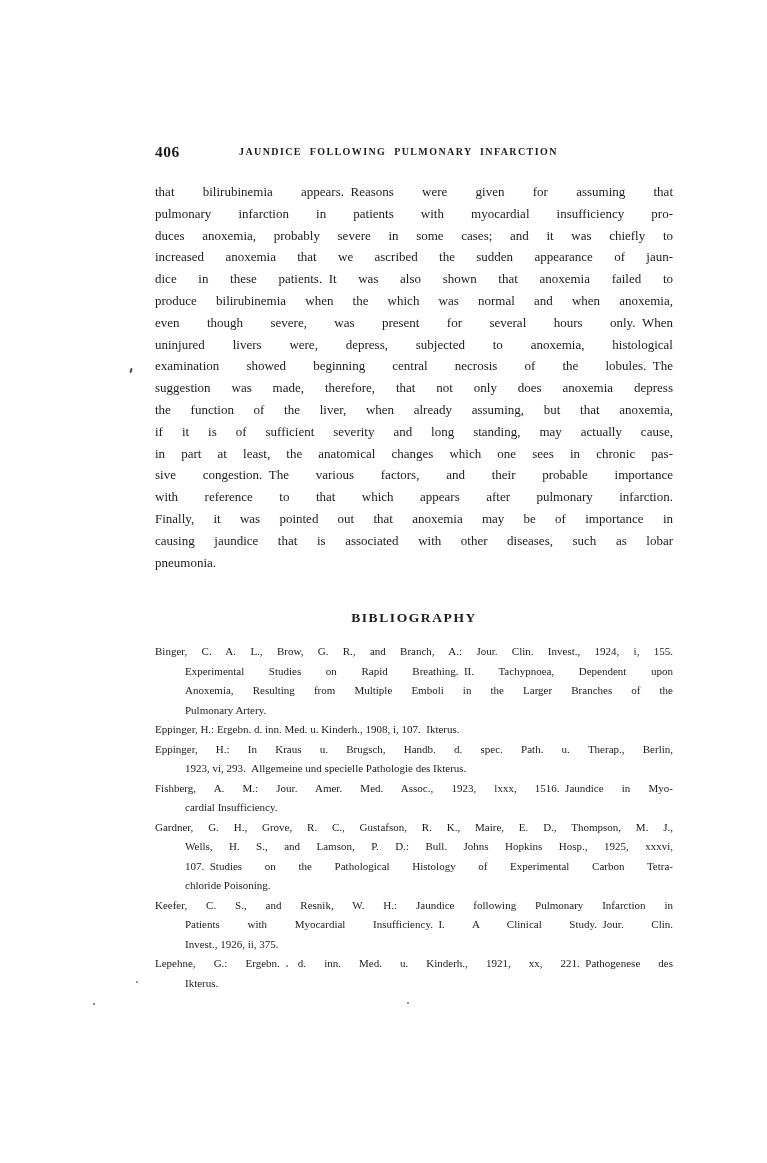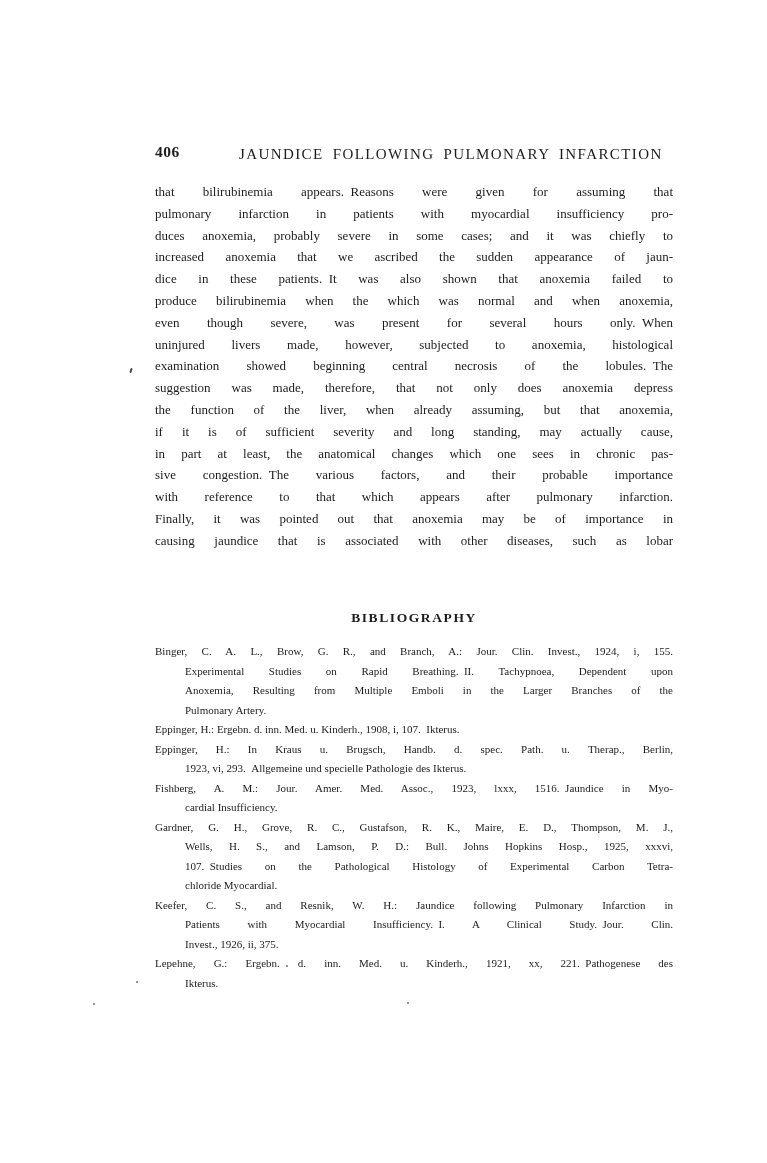--- a/index.html
+++ b/index.html
@@ -15,21 +15,21 @@
   .header {
     position:absolute;
     top:143px; left:155px; width:520px; height:20px;
   }
   .page-number {
     position:absolute; left:0; top:0;
     font-size:15.5px; font-weight:bold; letter-spacing:0.5px;
   }
   .running-title {
     position:absolute; left:84px; top:3px;
-    font-size:15px; font-weight:normal;
+    font-size:10px; font-weight:bold;
     letter-spacing:1.4px; word-spacing:4px;
     white-space:nowrap;
   }
   .body-text {
     position:absolute;
     top:181px; left:155px; width:518px;
     font-size:13px; line-height:21.8px;
   }
   .line {
     text-align:justify;
@@ -79,30 +79,31 @@
   </div>
 
   <div class="body-text">
       <div class="line">that bilirubinemia appears. Reasons were given for assuming that</div>
       <div class="line">pulmonary infarction in patients with myocardial insufficiency pro-</div>
       <div class="line">duces anoxemia, probably severe in some cases; and it was chiefly to</div>
       <div class="line">increased anoxemia that we ascribed the sudden appearance of jaun-</div>
       <div class="line">dice in these patients. It was also shown that anoxemia failed to</div>
       <div class="line">produce bilirubinemia when the which was normal and when anoxemia,</div>
       <div class="line">even though severe, was present for several hours only. When</div>
-      <div class="line">uninjured livers made, however, subjected to anoxemia, histological</div>
+      <div class="line">uninjured livers were, depress, subjected to anoxemia, histological</div>
       <div class="line">examination showed beginning central necrosis of the lobules. The</div>
       <div class="line">suggestion was made, therefore, that not only does anoxemia depress</div>
       <div class="line">the function of the liver, when already assuming, but that anoxemia,</div>
       <div class="line">if it is of sufficient severity and long standing, may actually cause,</div>
       <div class="line">in part at least, the anatomical changes which one sees in chronic pas-</div>
       <div class="line">sive congestion. The various factors, and their probable importance</div>
       <div class="line">with reference to that which appears after pulmonary infarction.</div>
       <div class="line">Finally, it was pointed out that anoxemia may be of importance in</div>
       <div class="line">causing jaundice that is associated with other diseases, such as lobar</div>
+      <div class="line last">pneumonia.</div>
     </div>
 
   <h2 class="bib-heading">BIBLIOGRAPHY</h2>
 
   <div class="bibliography">
       <div class="bib-entry">
         <div class="bib-line">Binger, C. A. L., Brow, G. R., and Branch, A.: Jour. Clin. Invest., 1924, i, 155.</div>
         <div class="bib-line cont">Experimental Studies on Rapid Breathing. II. Tachypnoea, Dependent upon</div>
         <div class="bib-line cont">Anoxemia, Resulting from Multiple Emboli in the Larger Branches of the</div>
         <div class="bib-line cont last">Pulmonary Artery.</div>
@@ -115,21 +116,21 @@
         <div class="bib-line cont last">1923, vi, 293. Allgemeine und specielle Pathologie des Ikterus.</div>
       </div>
       <div class="bib-entry">
         <div class="bib-line">Fishberg, A. M.: Jour. Amer. Med. Assoc., 1923, lxxx, 1516. Jaundice in Myo-</div>
         <div class="bib-line cont last">cardial Insufficiency.</div>
       </div>
       <div class="bib-entry">
         <div class="bib-line">Gardner, G. H., Grove, R. C., Gustafson, R. K., Maire, E. D., Thompson, M. J.,</div>
         <div class="bib-line cont">Wells, H. S., and Lamson, P. D.: Bull. Johns Hopkins Hosp., 1925, xxxvi,</div>
         <div class="bib-line cont">107. Studies on the Pathological Histology of Experimental Carbon Tetra-</div>
-        <div class="bib-line cont last">chloride Myocardial.</div>
+        <div class="bib-line cont last">chloride Poisoning.</div>
       </div>
       <div class="bib-entry">
         <div class="bib-line">Keefer, C. S., and Resnik, W. H.: Jaundice following Pulmonary Infarction in</div>
         <div class="bib-line cont">Patients with Myocardial Insufficiency. I. A Clinical Study. Jour. Clin.</div>
         <div class="bib-line cont last">Invest., 1926, ii, 375.</div>
       </div>
       <div class="bib-entry">
         <div class="bib-line">Lepehne, G.: Ergebn. d. inn. Med. u. Kinderh., 1921, xx, 221. Pathogenese des</div>
         <div class="bib-line cont last">Ikterus.</div>
       </div>

